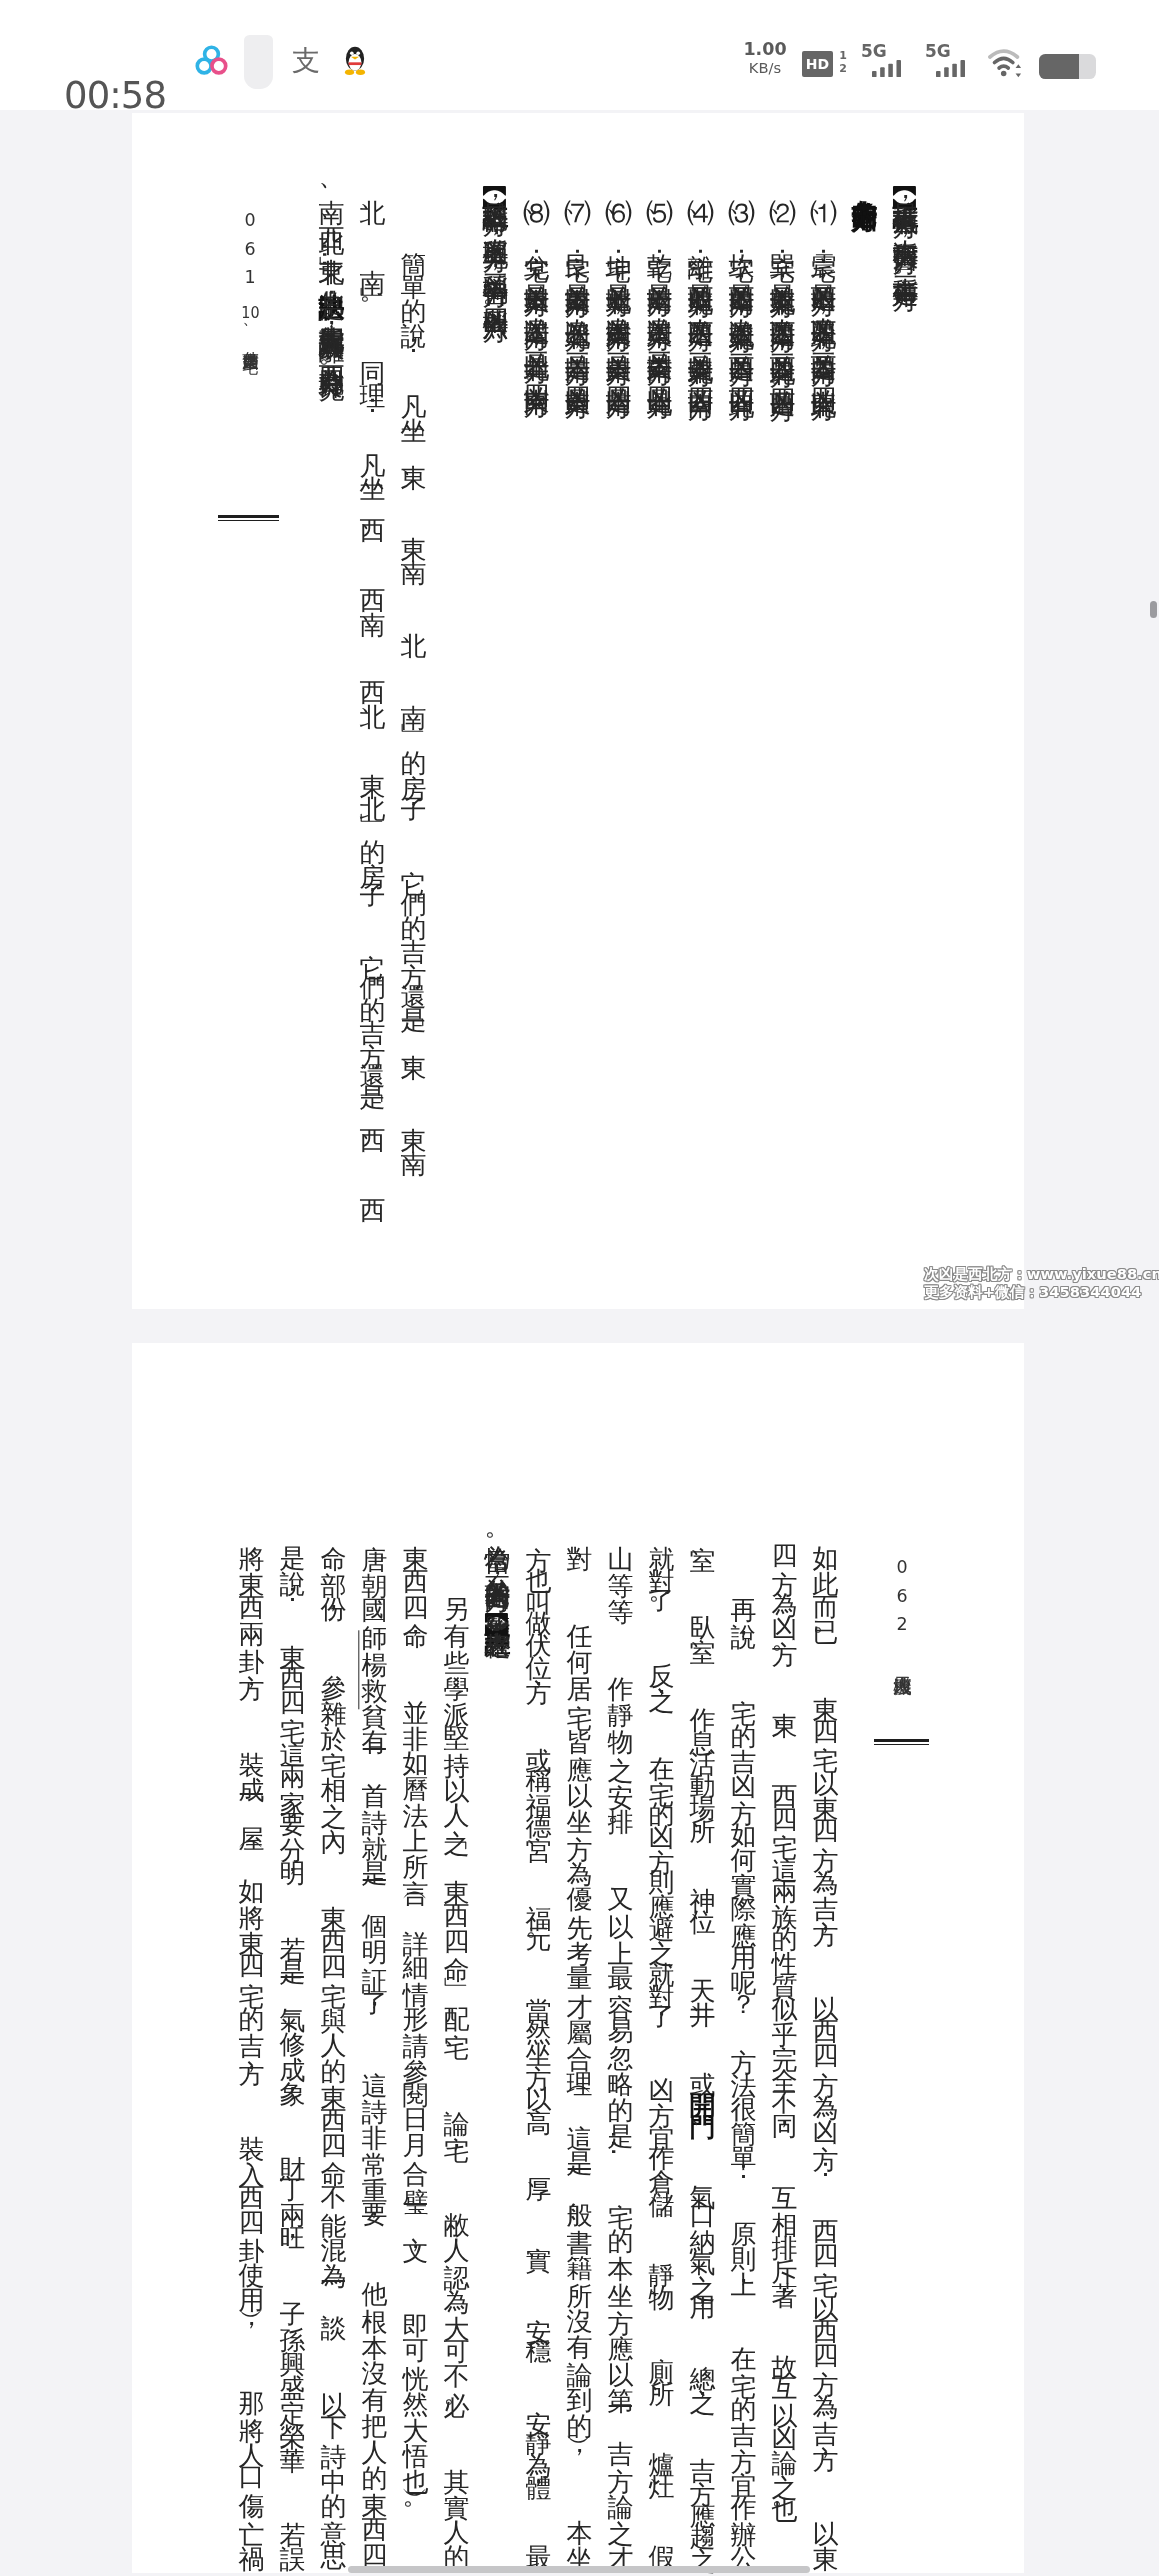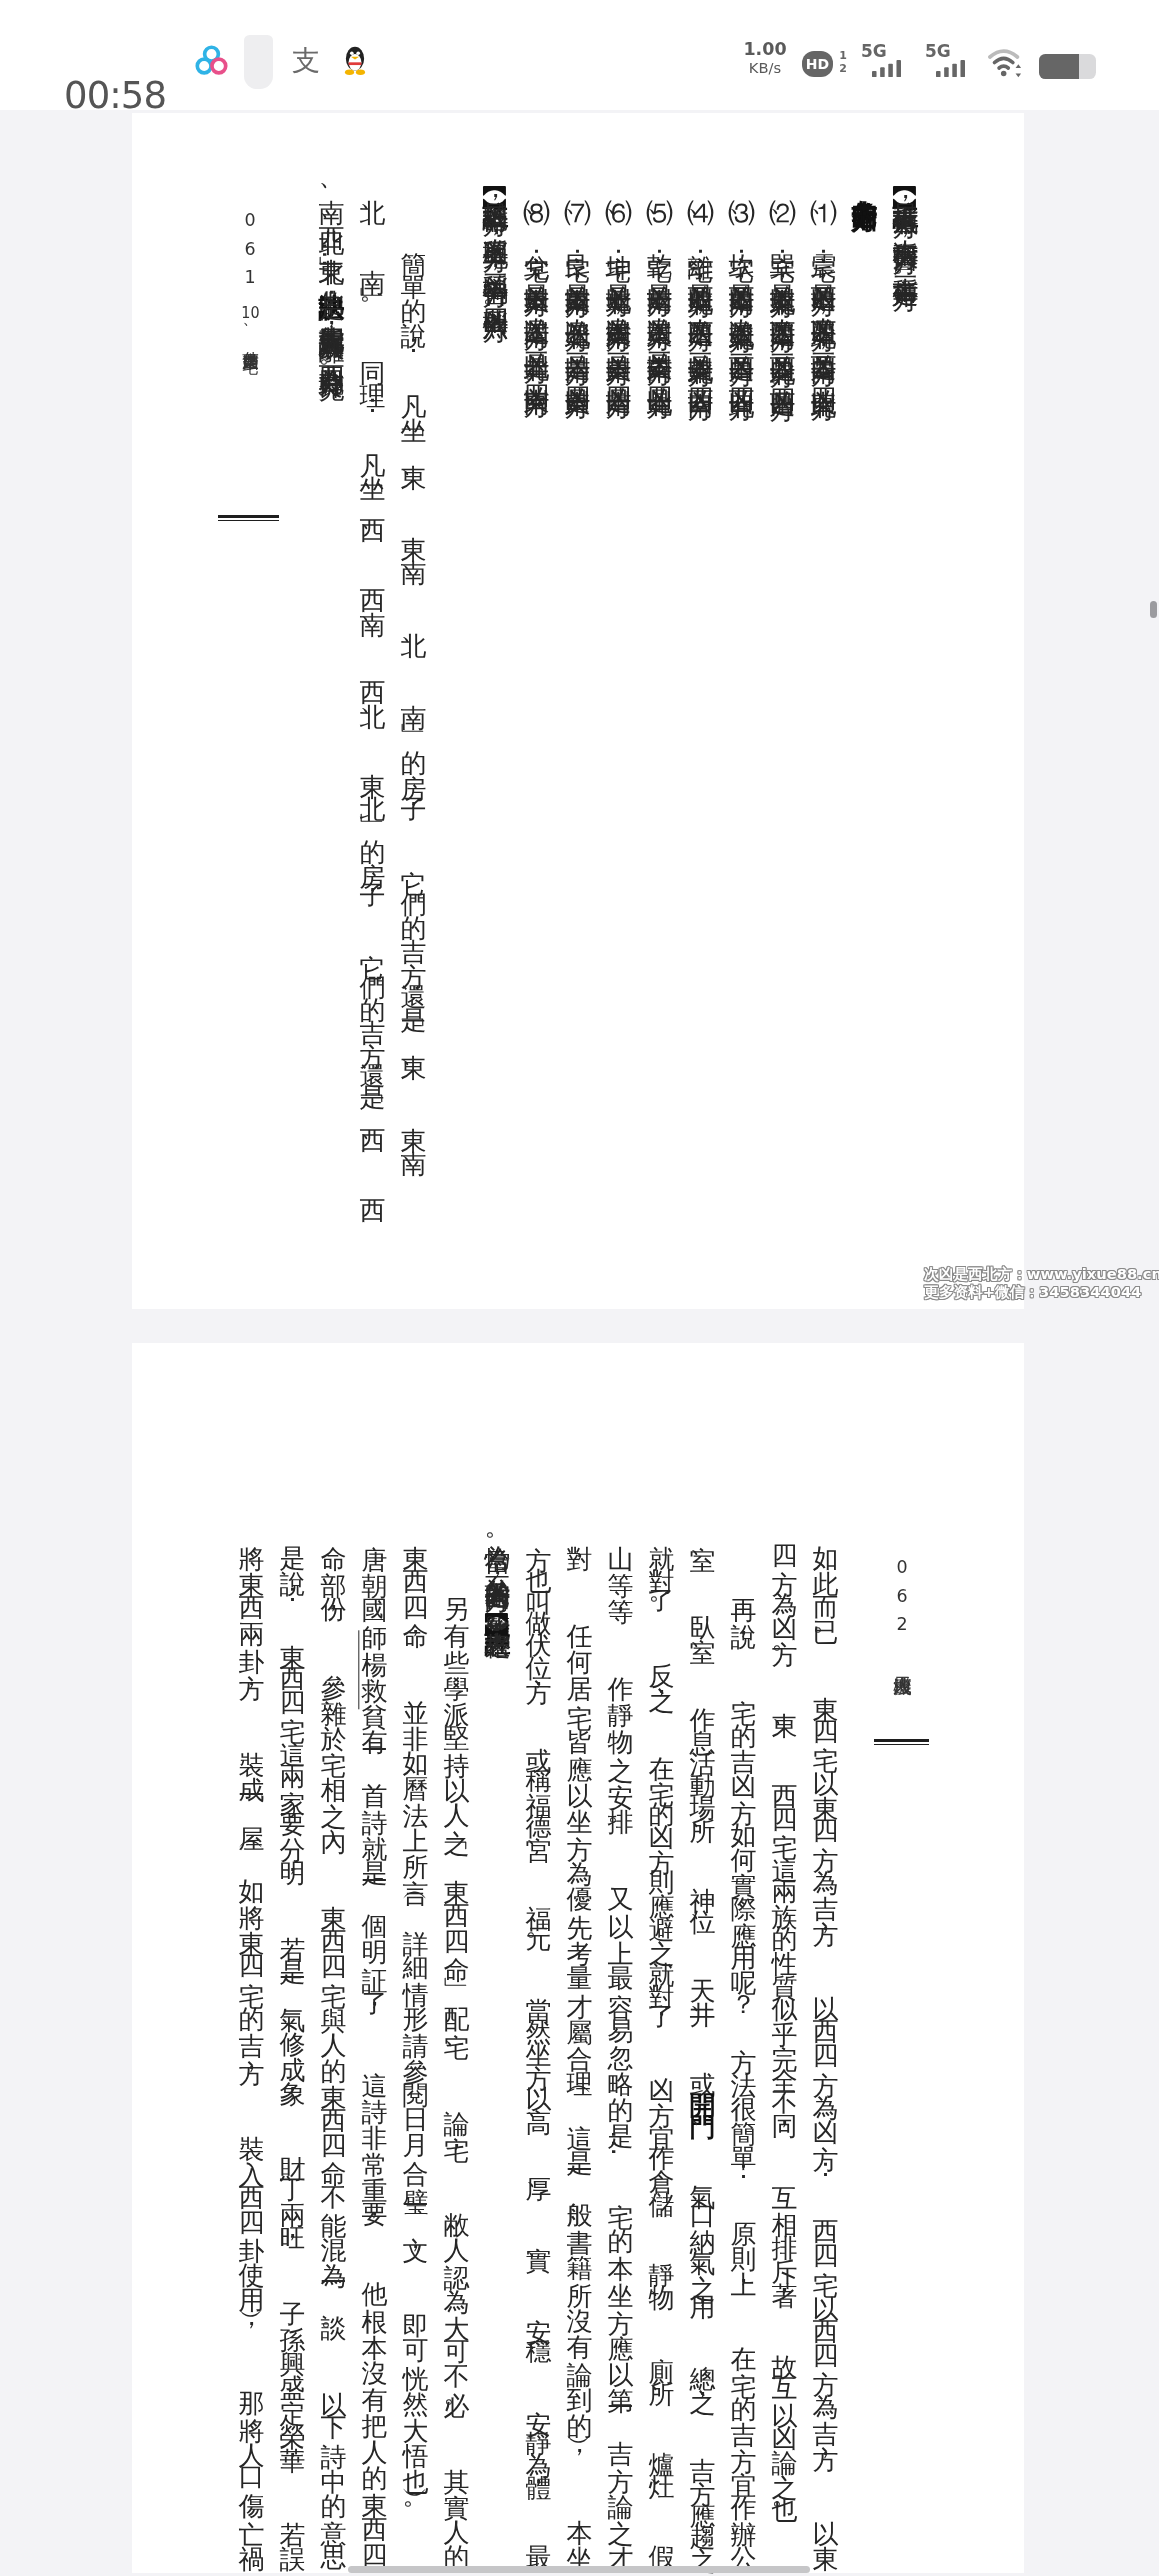--- a/index.html
+++ b/index.html
@@ -14,21 +14,21 @@
   .sb { position:absolute; color:#5a5a5a; }
   .sb-time { left:64px; top:40px; font-size:37px; letter-spacing:-0.9px; line-height:40px; color:#555;margin-top:36px; }
   .sb-netdisk { left:194px; top:44px; width:35px; height:33px; }
   .sb-blank { left:244px; top:35px; width:29px; height:54px; background:#eeeef0; border-radius:5.5px 5.5px 13px 13px; }
   .sb-alipay { left:292px; top:45px; font-size:28px; line-height:31px; color:#6a6a6a; }
   .sb-qq { left:341px; top:45px; width:28px; height:31px; }
   .sb-speed { left:739px; top:41px; width:52px; text-align:center; line-height:17.5px; }
   .sb-speed .v { font-size:17.5px; font-weight:bold; display:block; }
   .sb-speed .u { font-size:14.7px; display:block; }
   .sb-hd { left:802px; top:49px; height:29px; }
-  .sb-hd .badge { display:inline-block; vertical-align:top; background:#666; color:#fff; font-size:14px; font-weight:bold; line-height:26px; height:26px; padding:0 3.7px; border-radius:12px; margin-top:1.8px; }
+  .sb-hd .badge { display:inline-block; vertical-align:top; background:#666; color:#fff; font-size:14px; font-weight:bold; line-height:26px; height:26px; padding:0 3.7px; border-radius:2px; margin-top:1.8px; }
   .sb-hd .slots { display:inline-block; vertical-align:top; font-size:11px; line-height:13px; font-weight:bold; color:#666; margin-left:1.8px; }
   .sb-hd .slots span { display:block; }
   .sb-sig { top:44px; width:44px; height:35px; }
   .sb-sig .lbl { position:absolute; left:0; top:0; font-size:17px; font-weight:bold; line-height:14px; color:#666; }
   .sb-sig svg { position:absolute; left:11px; top:14.7px; }
   .sb-sig1 { left:861px; } .sb-sig2 { left:925px; }
   .sb-wifi { left:987px; top:46px; width:37px; height:33px; }
   .sb-batt { left:1039px; top:54px; width:57px; height:25px; border-radius:6.4px; background:#dadadc; overflow:hidden; }
   .sb-batt .fill { position:absolute; left:0; top:0; bottom:0; width:70%; background:#666; }
 

